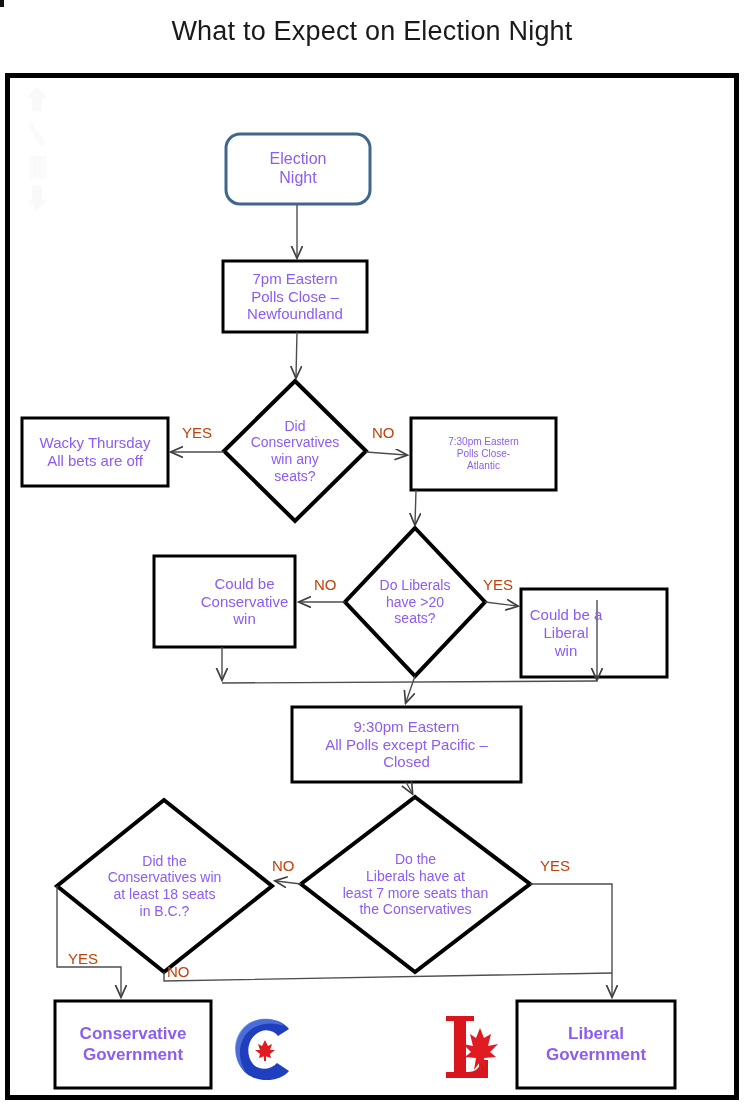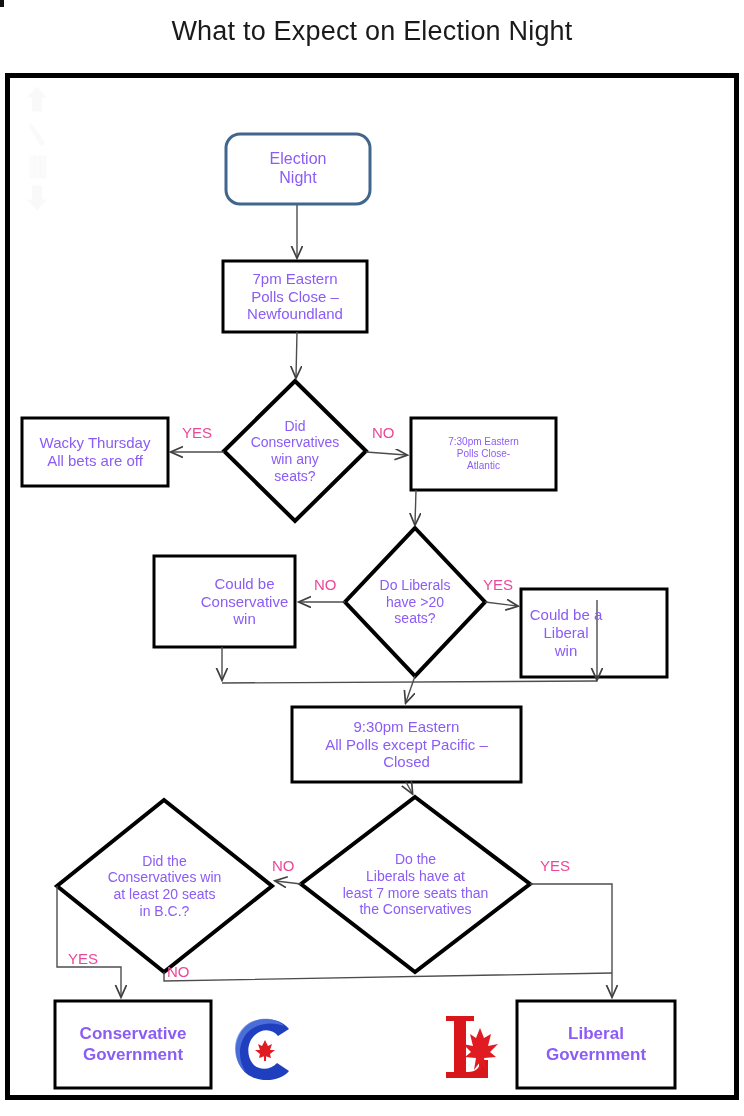--- a/index.html
+++ b/index.html
@@ -61,21 +61,21 @@
     font-family: "Liberation Sans", sans-serif;
     color: #8b5cf6;
     line-height: 1.18;
     white-space: pre-line;
     box-sizing: border-box;
   }
   .edge-label {
     position: absolute;
     font-family: "Liberation Sans", sans-serif;
     font-size: 15px;
-    color: #ec4899;
+    color: #c2410c;
     white-space: nowrap;
   }
   .watermark {
     position: absolute;
     opacity: 0.10;
   }
   .logo {
     position: absolute;
   }
 </style>
@@ -173,21 +173,21 @@
 Conservative
 win</div>
 <div class="node-text" style="left:492px; top:588px; width:148px; height:90px; font-size:15px;">Could be a
 Liberal
 win</div>
 <div class="node-text" style="left:291px; top:706px; width:231px; height:77px; font-size:15px;">9:30pm Eastern
 All Polls except Pacific –
 Closed</div>
 <div class="node-text" style="left:57px; top:800px; width:215px; height:172px; font-size:14px;">Did the
 Conservatives win
-at least 20 seats
+at least 18 seats
 in B.C.?</div>
 <div class="node-text" style="left:301px; top:797px; width:229px; height:175px; font-size:14px;">Do the
 Liberals have at
 least 7 more seats than
 the Conservatives</div>
 <div class="node-text" style="left:54px; top:1000px; width:158px; height:89px; font-size:17px; font-weight:700;">Conservative
 Government</div>
 <div class="node-text" style="left:516px; top:1000px; width:160px; height:89px; font-size:17px; font-weight:700;">Liberal
 Government</div>
 

